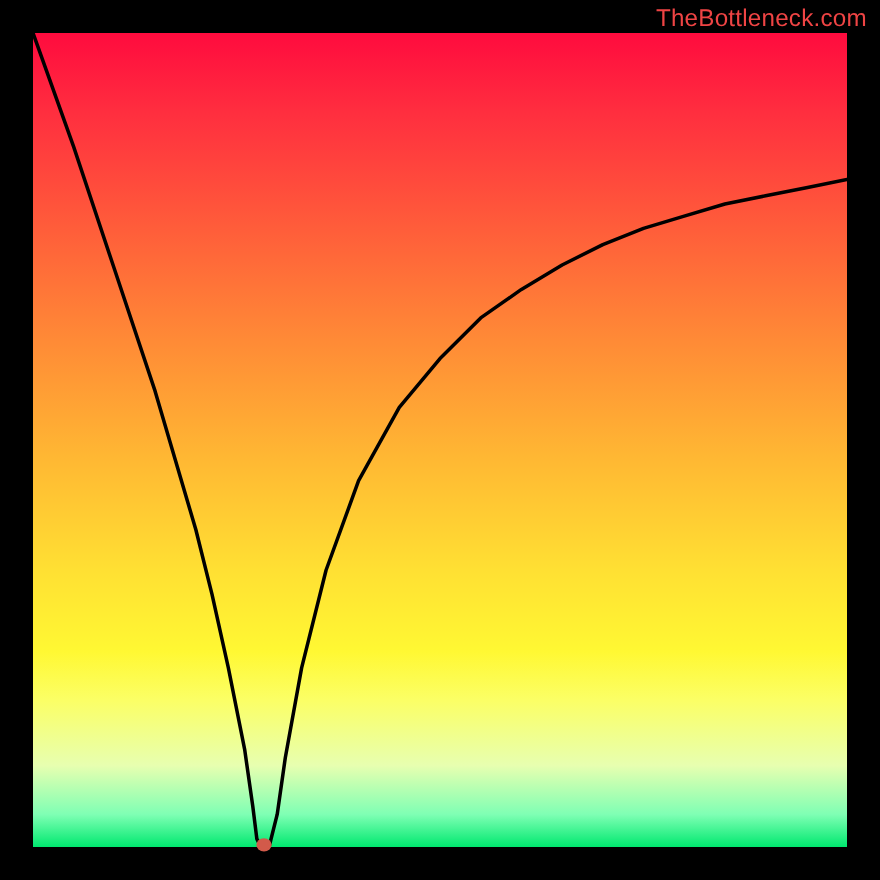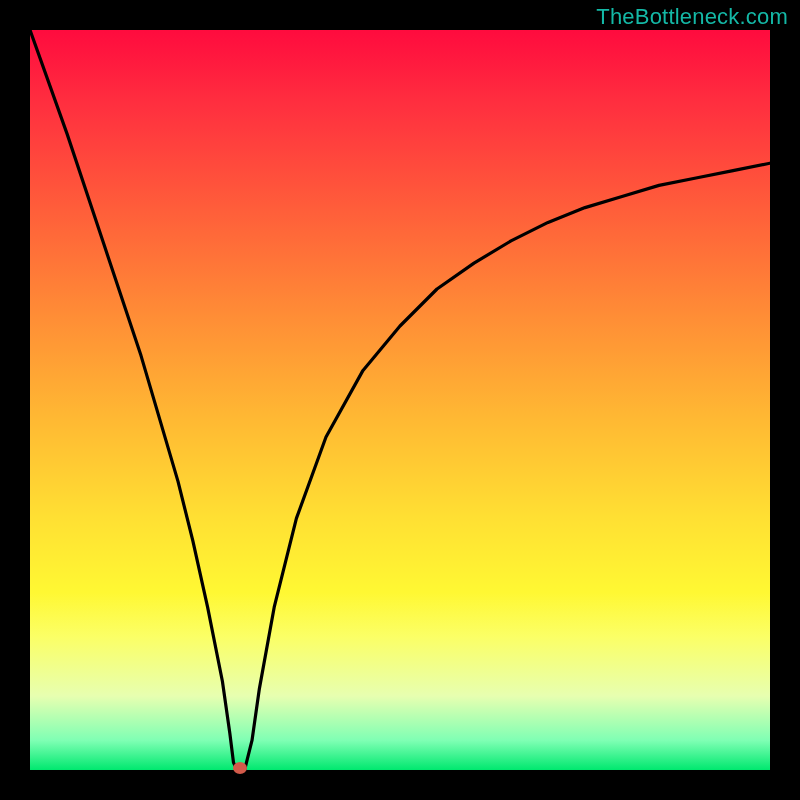--- a/index.html
+++ b/index.html
@@ -36,21 +36,21 @@
       #fbff66 82%,
       #e7ffb0 90%,
       #7fffb4 96%,
       #00e86f 100%
     );
   }
   .watermark {
     position: absolute;
     top: 4px;
     right: 12px;
-    color: #14b8a6;
+    color: #ef4444;
     font-size: 22px;
     letter-spacing: 0.2px;
     user-select: none;
   }
   svg.curve {
     position: absolute;
     top: 0;
     left: 0;
     width: 740px;
     height: 740px;

